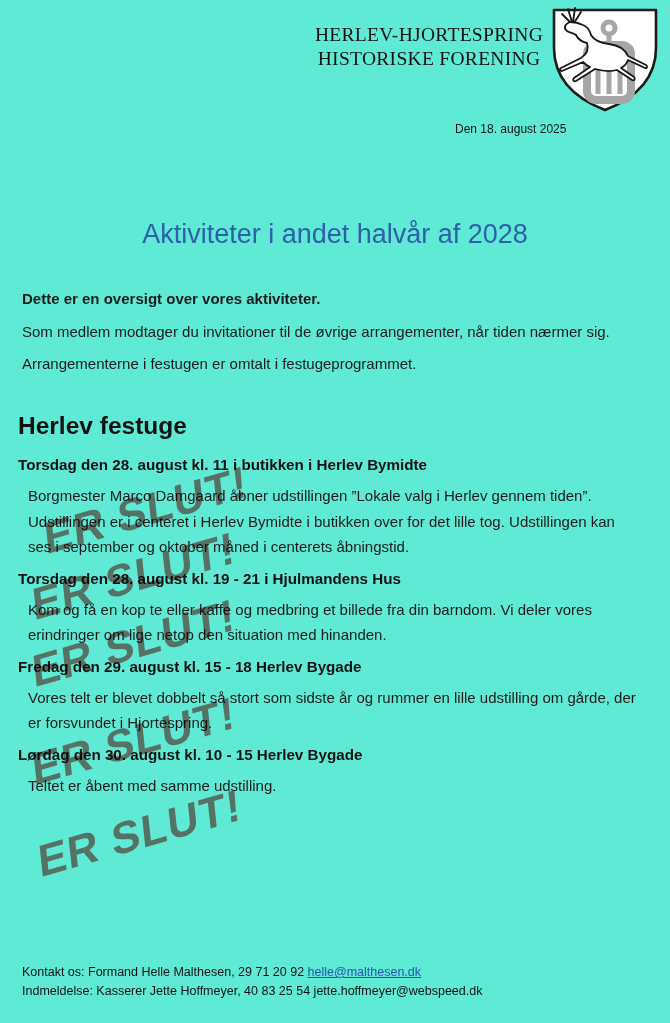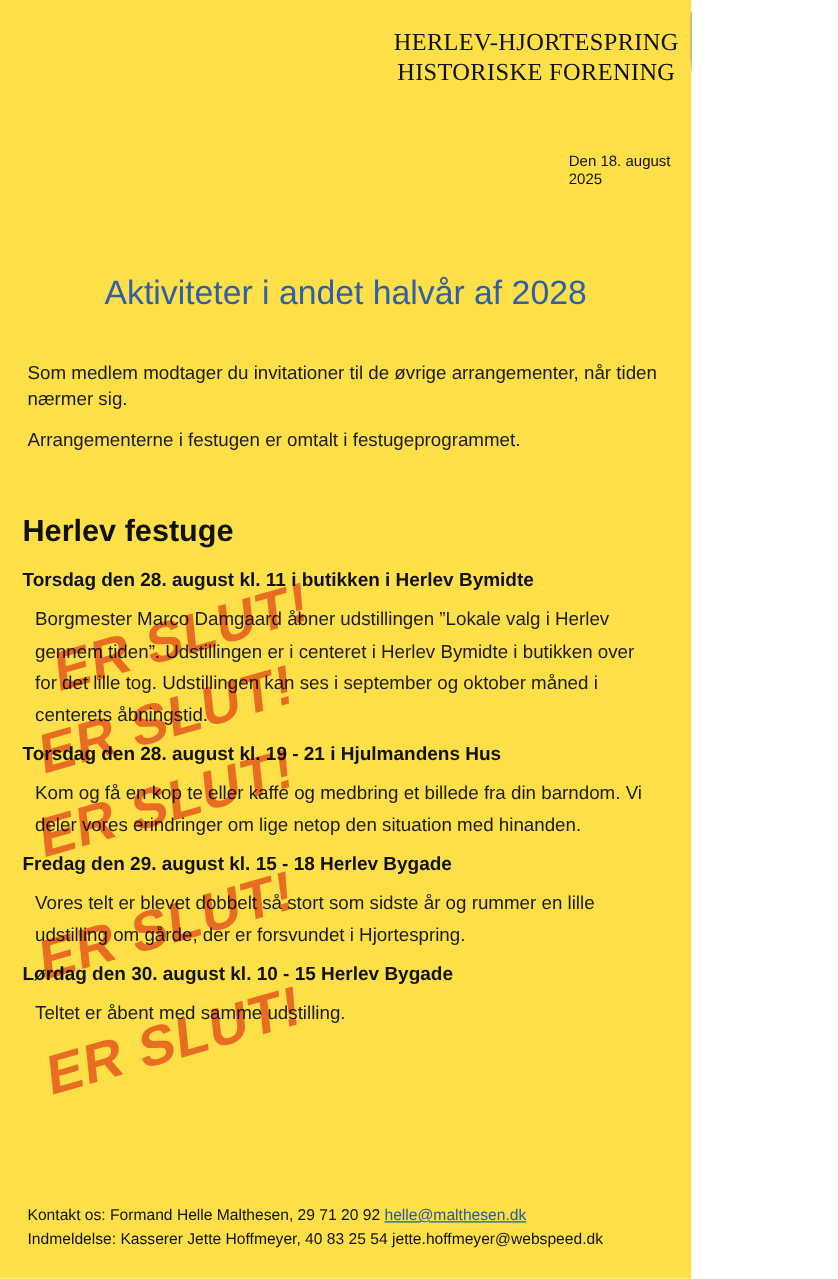--- a/index.html
+++ b/index.html
@@ -1,19 +1,19 @@
 <!DOCTYPE html>
 <html lang="da"><head>
 <meta charset="utf-8">
 <style>
   html,body{margin:0;padding:0;background:#ffffff;}
   .page{
     position:relative;
-    width:553px;height:1023px;
-    background:#fde047;
+    width:670px;height:1023px;
+    background:#5eead4;
     font-family:"Liberation Sans",sans-serif;
     color:#1b1b1b;
     overflow:hidden;
   }
   
   .org-name{
     position:absolute;top:23px;left:293px;width:272px;
     text-align:center;
     font-family:"Liberation Serif",serif;
     font-size:19.5px;line-height:24px;color:#111;
@@ -80,20 +80,21 @@
       <path d="M22 6 l4 13 M16 11 l9 9 M29 5 l-2 14 M35 9 l-7 11"></path>
       <path d="M24 19 c-5 2 -7 6 -3 9 c3 2 7 2 9 4 c2 4 6 7 11 8 c2 6 0 11 -6 15 l-20 10 c-2 1 -1 3 1 3 l21 -9 c2 2 4 4 7 5 l-16 11 c-2 2 0 4 2 3 l19 -12 c7 2 15 3 22 1 l15 10 c2 1 4 -1 2 -3 l-13 -9 c4 -2 6 -5 7 -8 l17 8 c2 1 3 -2 1 -3 l-18 -9 c-3 -7 -11 -11 -19 -12 c-9 -1 -15 -4 -18 -9 c-1 -4 -3 -8 -8 -10 c-4 -2 -9 -3 -13 -3 z" fill="#ffffff"></path>
     </g>
   </svg>
 
   <div class="doc-date">Den 18. august 2025</div>
 
   <div class="doc-title">Aktiviteter i andet halvår af 2028</div>
 
   <div class="intro">
+    <p class="lead">Dette er en oversigt over vores aktiviteter.</p>
     <p>Som medlem modtager du invitationer til de øvrige arrangementer, når tiden nærmer sig.</p>
     <p>Arrangementerne i festugen er omtalt i festugeprogrammet.</p>
   </div>
 
   <div class="content">
     <h2>Herlev festuge</h2>
 
     <div class="event">
       <h3>Torsdag den 28. august kl. 11 i butikken i Herlev Bymidte</h3>
       <p>Borgmester Marco Damgaard åbner udstillingen ”Lokale valg i Herlev gennem tiden”. Udstillingen er i centeret i Herlev Bymidte i butikken over for det lille tog. Udstillingen kan ses i september og oktober måned i centerets åbningstid.</p>

